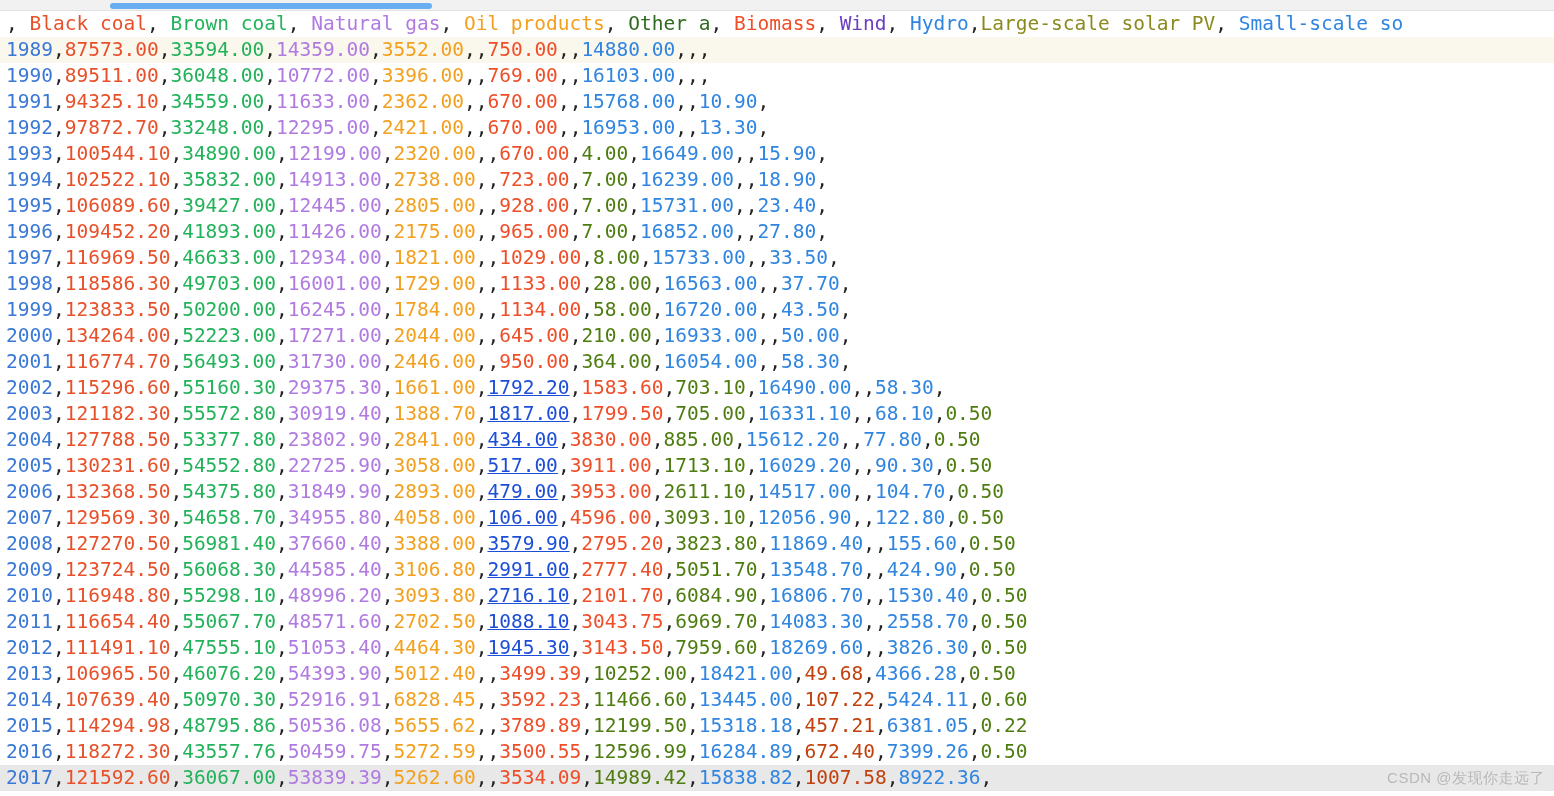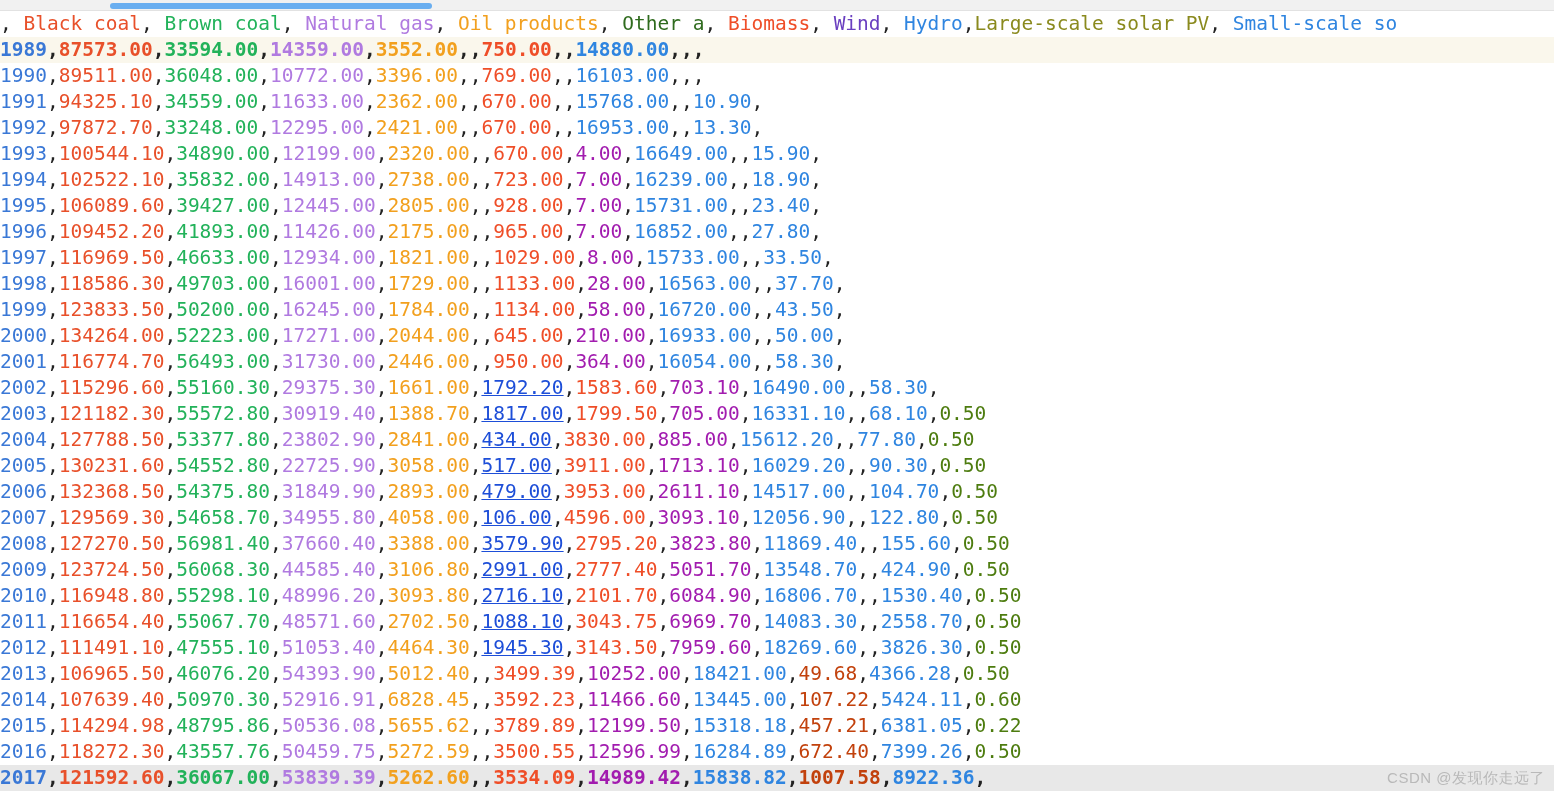--- a/index.html
+++ b/index.html
@@ -46,38 +46,38 @@
     overflow: hidden;
     background: #ffffff;
   }
 
   .line {
     height: 26px;
     line-height: 26px;
     white-space: pre;
     font-size: 19.5px;
     letter-spacing: 0px;
-    padding-left: 0;
+    padding-left: 6px;
     box-sizing: border-box;
     font-family: "DejaVu Sans Mono", "Liberation Mono", monospace;
   }
   .line.header  { background: #ffffff; }
-  .line.band    { background: #faf7ec; font-weight: bold; }
-  .line.current { background: #e8e8e8; font-weight: bold; }
+  .line.band    { background: #faf7ec; }
+  .line.current { background: #e8e8e8; }
 
   
   .c-punct { color: #222222; }
   .c0  { color: #3a78d6; }  
   .c1  { color: #e8502a; }  
   .c2  { color: #22b25a; }  
   .c3  { color: #b07ae0; }  
   .c4  { color: #f2a01e; }  
   .c5  { color: #1d4ed8; text-decoration: underline; }  
   .c6  { color: #ef4e28; }  
-  .c7  { color: #a21caf; }  
+  .c7  { color: #4d7c0f; }  
   .c8  { color: #2f85e0; }  
   .c9  { color: #c2410c; }  
   .c10 { color: #2f85e0; text-align: center; }  
   .c11 { color: #4d7c0f; }  
 
   
   .h0  { color: #3a78d6; }
   .h1  { color: #e8502a; }
   .h2  { color: #22b25a; }
   .h3  { color: #b07ae0; }

